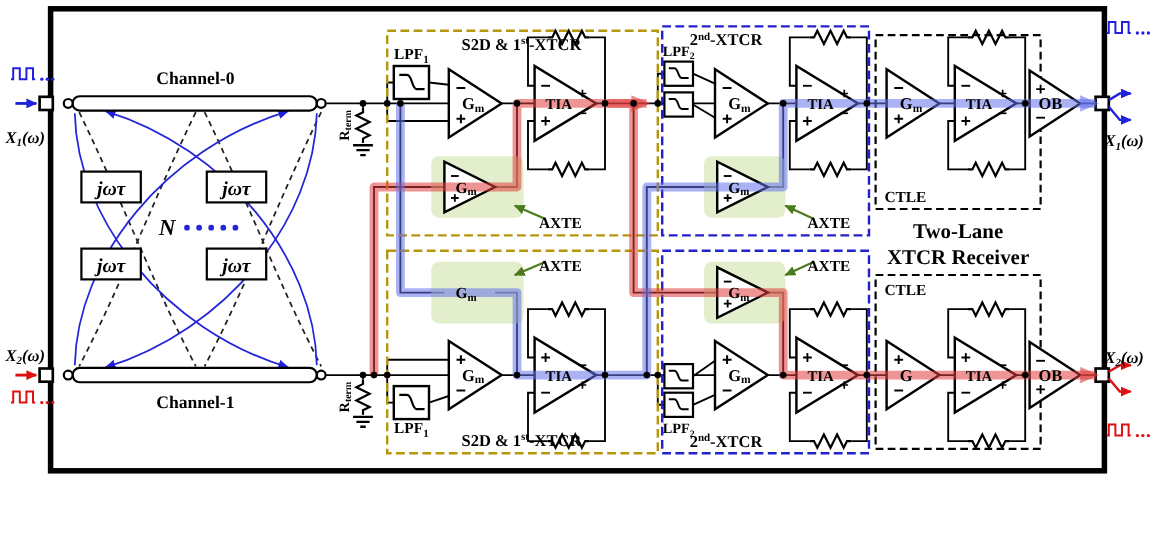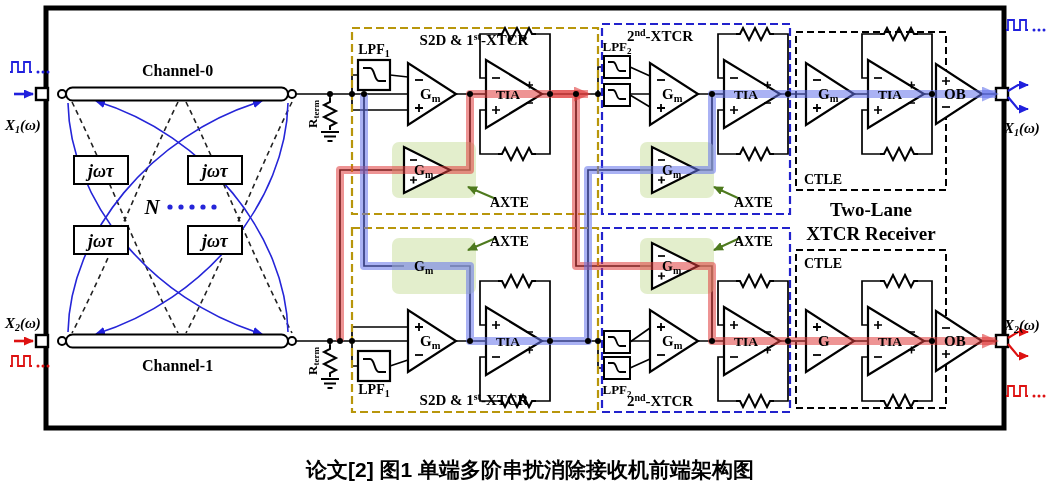--- a/index.html
+++ b/index.html
@@ -314,14 +314,13 @@
 
   <text x="871" y="216" text-anchor="middle" font-size="19" font-weight="bold">Two-Lane</text>
   <text x="871" y="240" text-anchor="middle" font-size="19" font-weight="bold">XTCR Receiver</text>
 
   <text x="5" y="130" font-size="15" font-weight="bold" font-style="italic" fill="#2020dd"><tspan>X</tspan><tspan font-size="10" dy="3">1</tspan><tspan dy="-3">(ω)</tspan></text>
   <text x="5" y="328" font-size="15" font-weight="bold" font-style="italic" fill="#dd1111"><tspan>X</tspan><tspan font-size="10" dy="3">2</tspan><tspan dy="-3">(ω)</tspan></text>
   <text x="1004" y="133" font-size="15" font-weight="bold" font-style="italic" fill="#2020dd"><tspan>X</tspan><tspan font-size="10" dy="3">1</tspan><tspan dy="-3">(ω)</tspan></text>
   <text x="1004" y="330" font-size="15" font-weight="bold" font-style="italic" fill="#dd1111"><tspan>X</tspan><tspan font-size="10" dy="3">2</tspan><tspan dy="-3">(ω)</tspan></text>
 </svg>
 
-<div class="caption">论文[2] 图1 单端多阶串扰消除接收机前端架构图</div>
 </div>
 
 </body></html>

